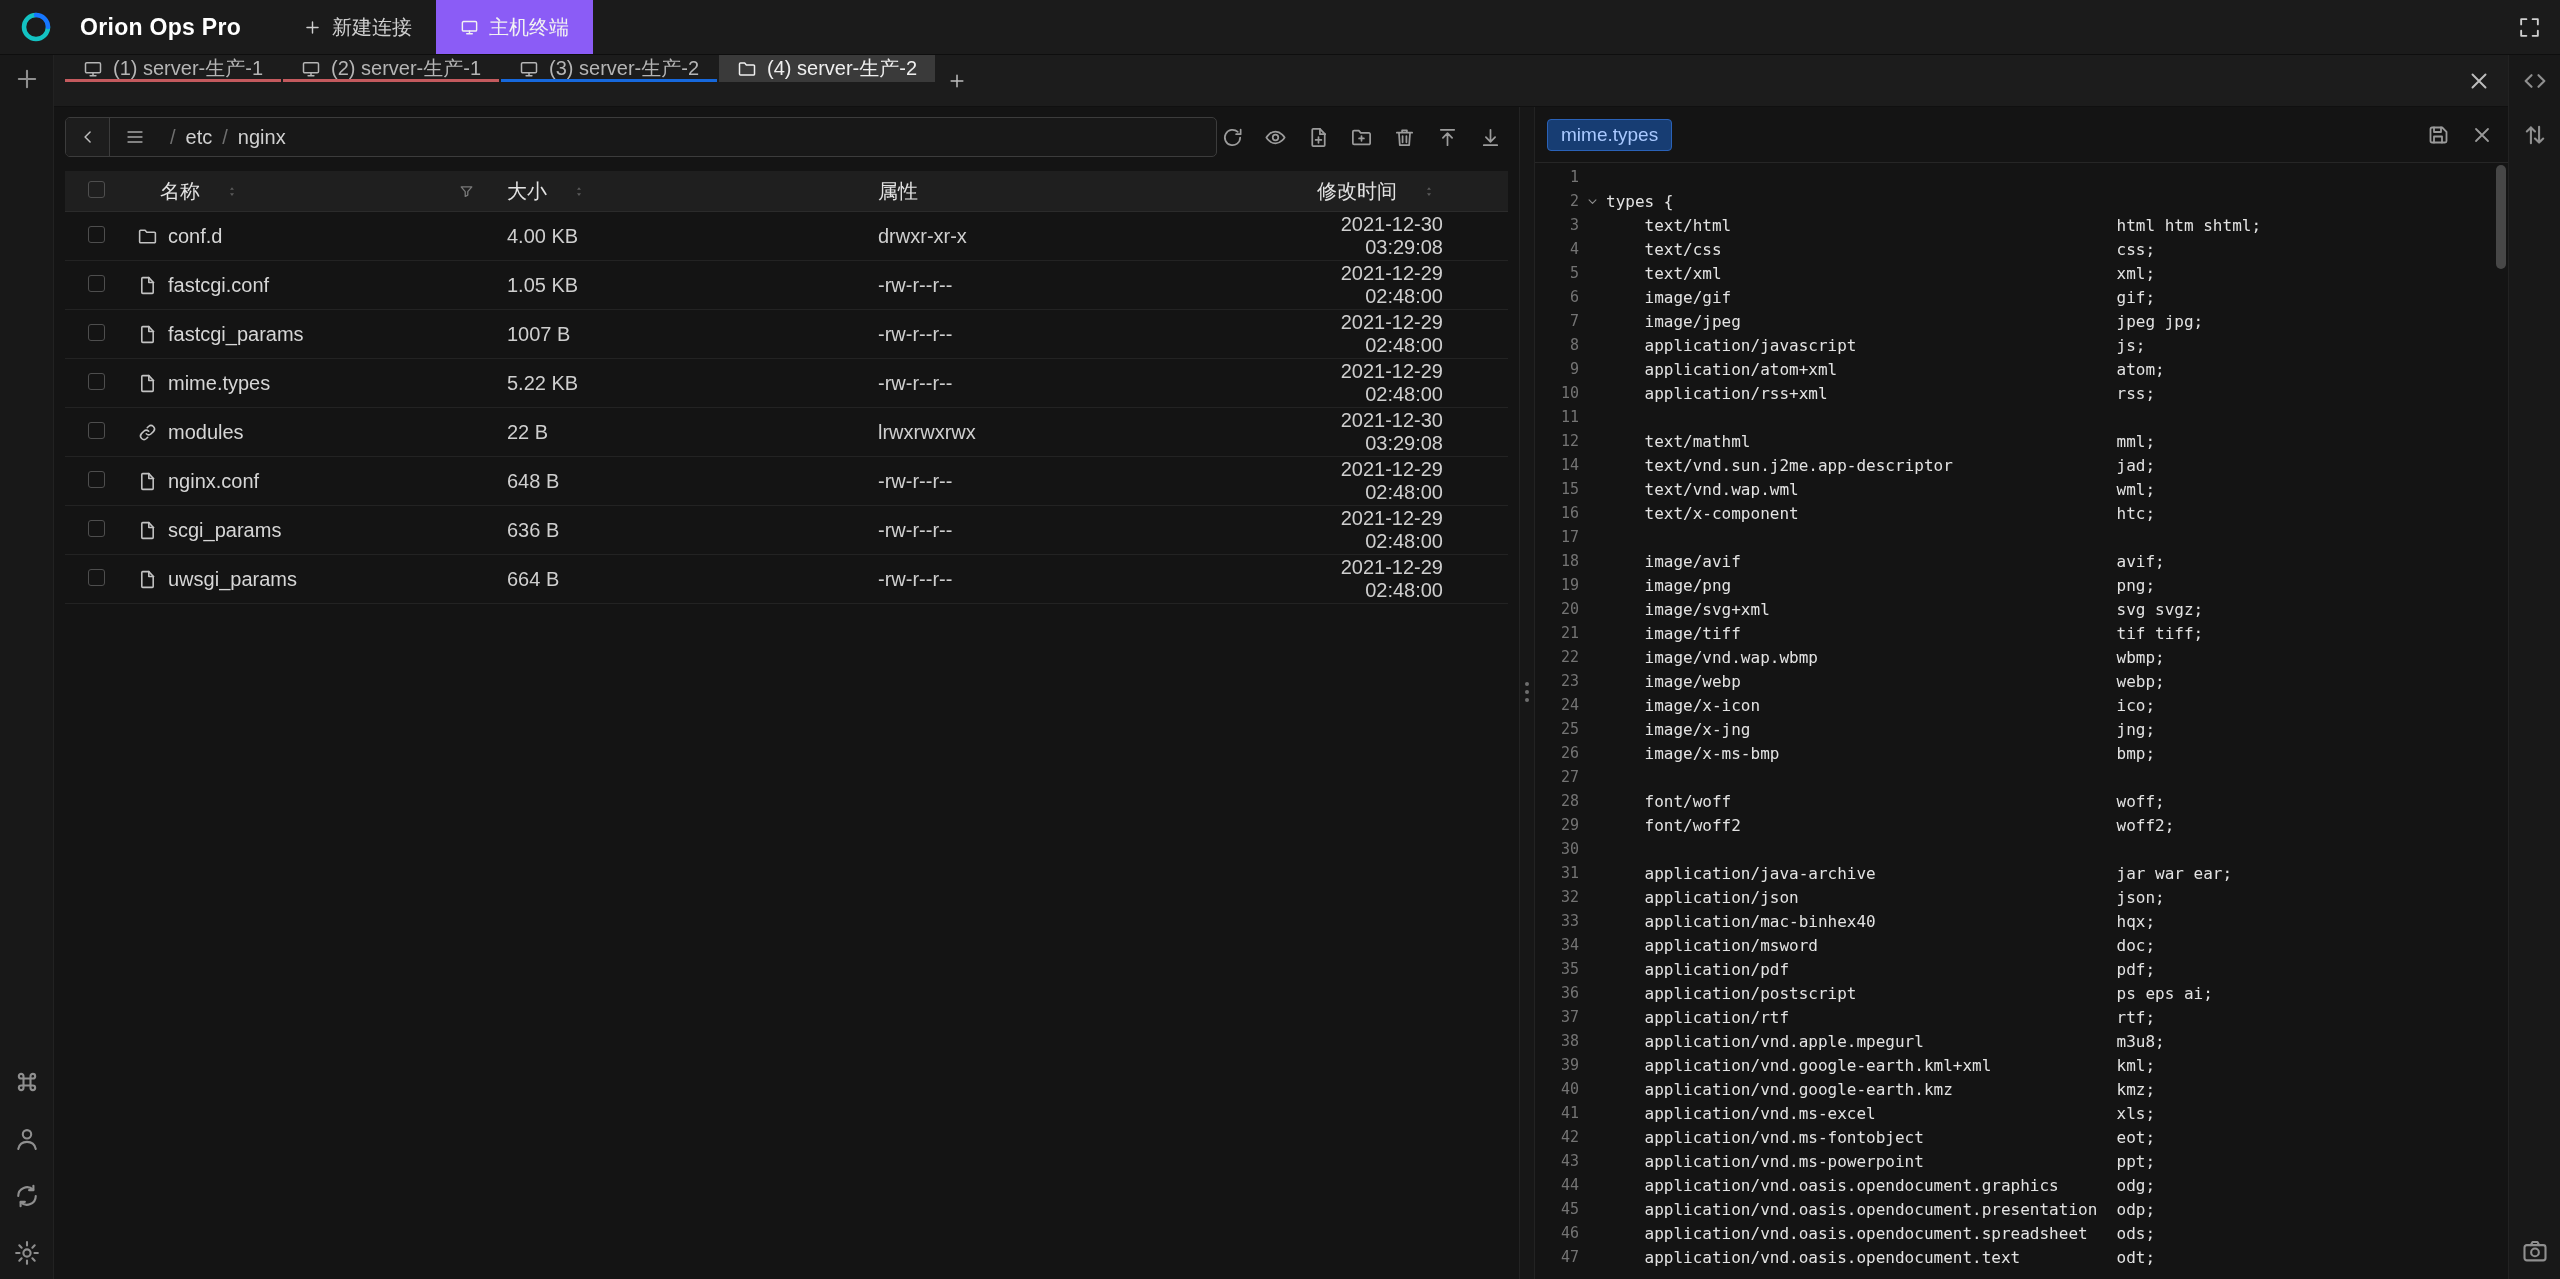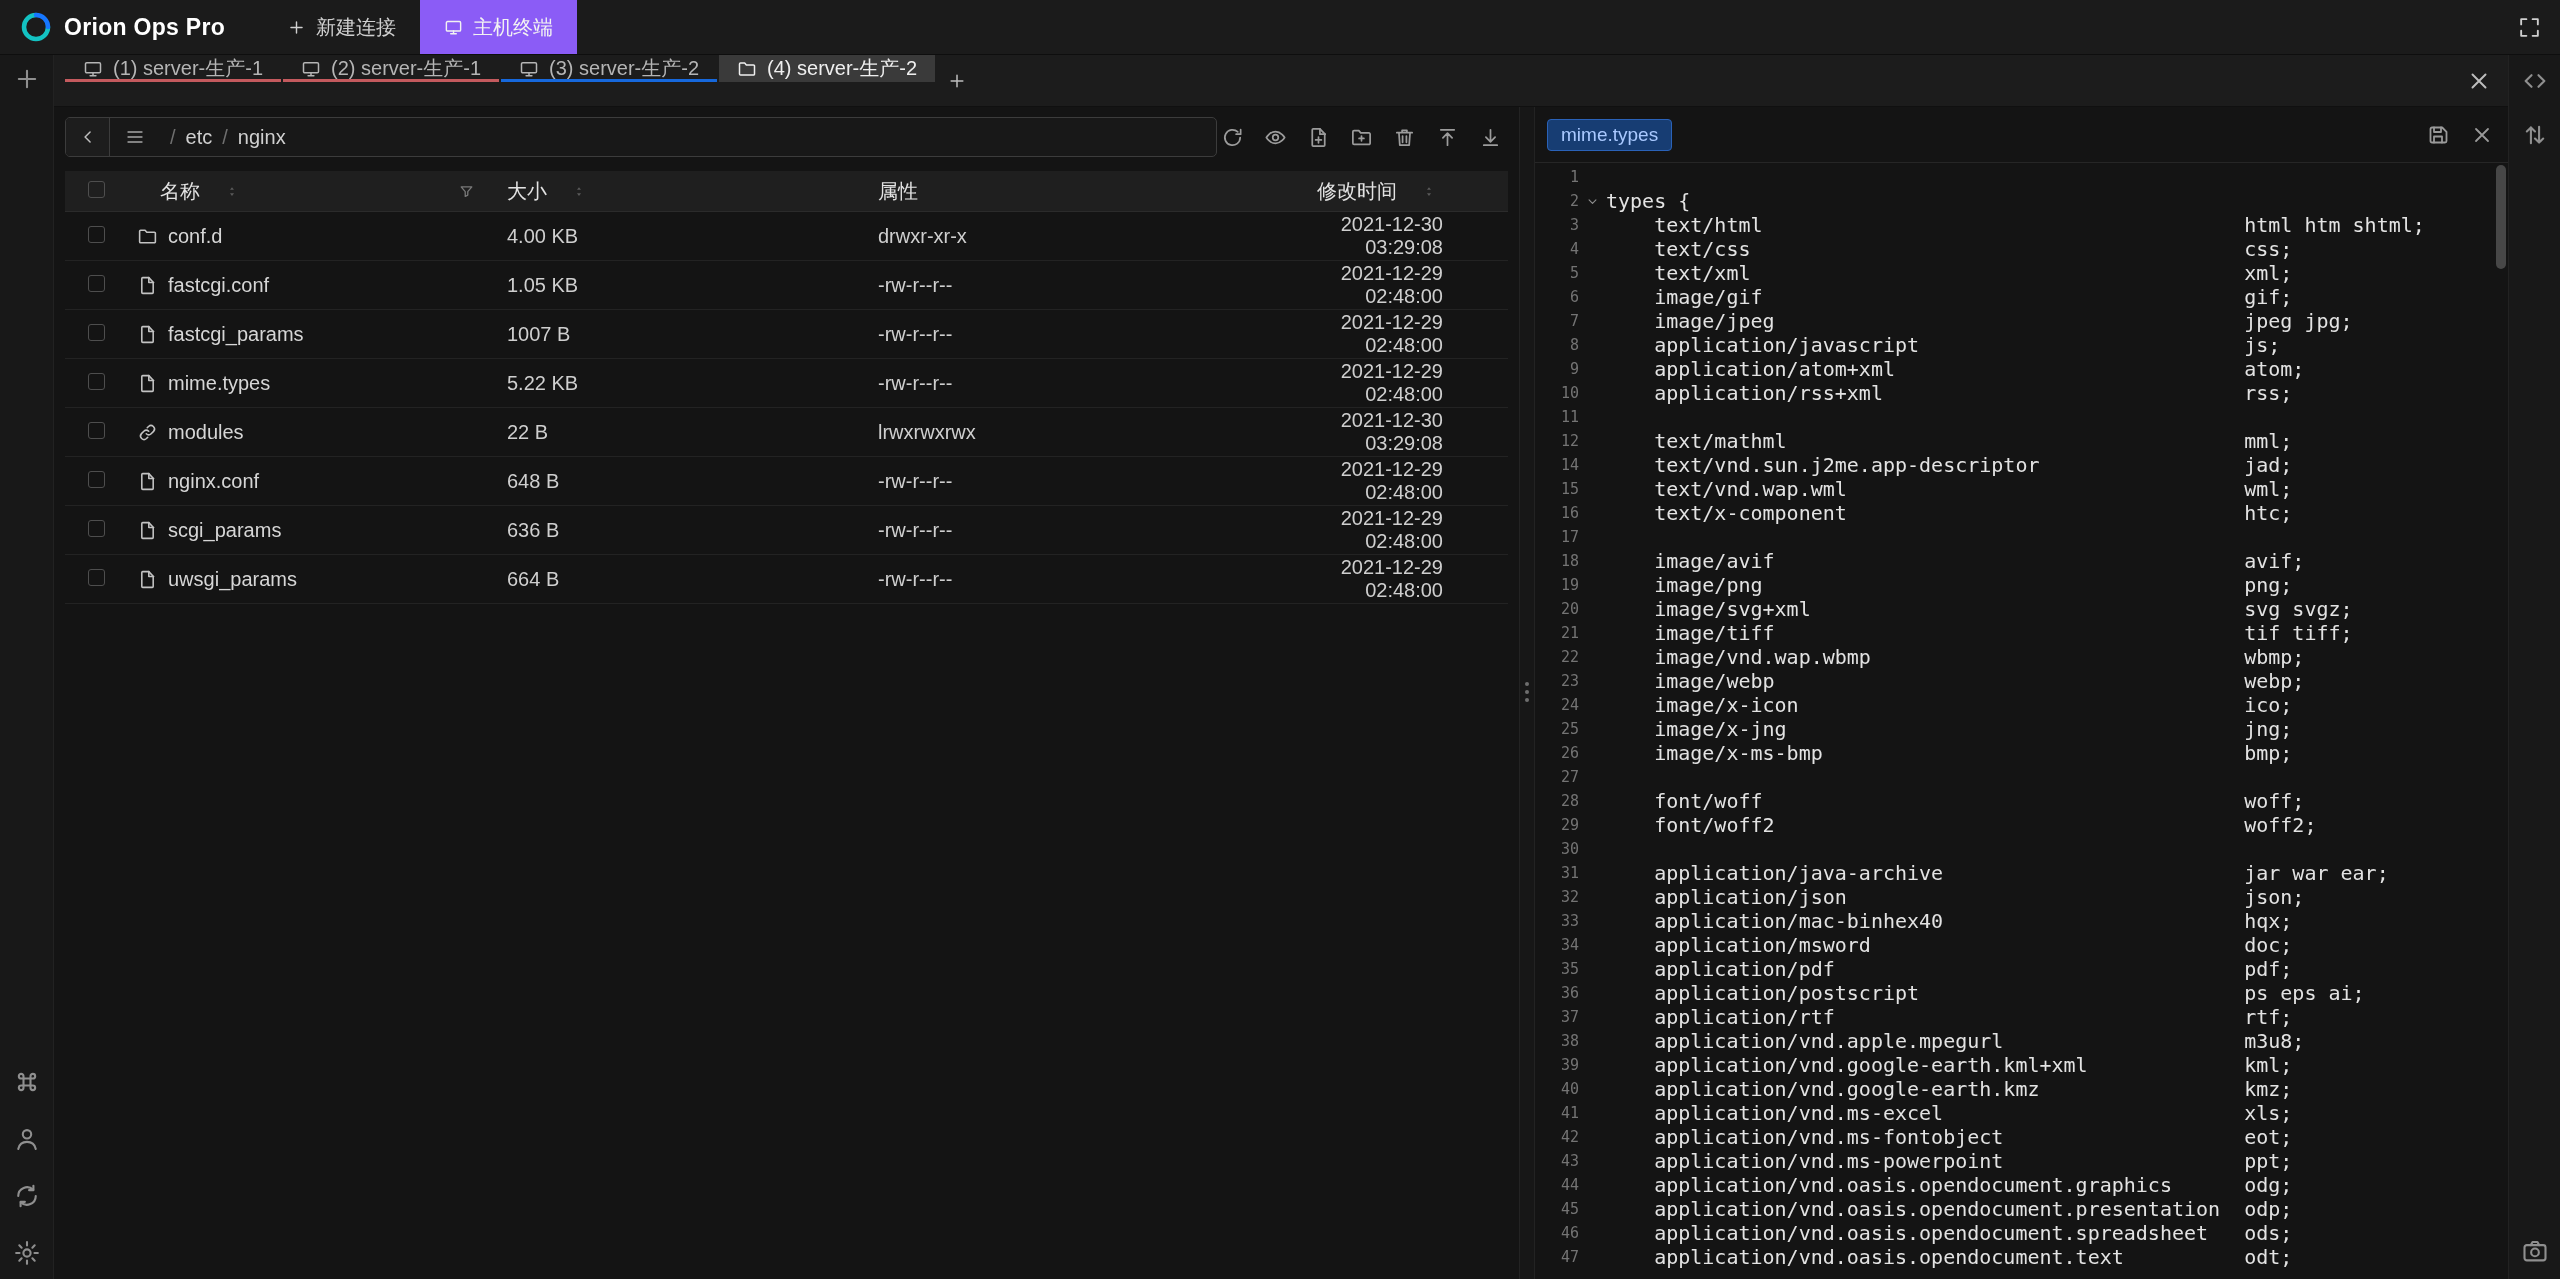--- a/index.html
+++ b/index.html
@@ -3,21 +3,21 @@
 <meta charset="utf-8">
 <style>
   * { margin:0; padding:0; box-sizing:border-box; }
   html,body { width:2560px; height:1279px; overflow:hidden; }
   body { background:#141414; color:#d4d4d4; font-family:"Liberation Sans","DejaVu Sans",sans-serif; font-size:20px; }
   .icon { display:inline-flex; align-items:center; justify-content:center; }
   .icon svg { width:100%; height:100%; display:block; }
 
   
   .topbar { height:55px; background:#1b1b1b; border-bottom:1px solid #0e0e0e; display:flex; align-items:stretch; }
-  .brand { display:flex; align-items:center; gap:12px; padding:0 10px 0 20px;justify-content:space-between; }
+  .brand { display:flex; align-items:center; gap:28px; padding:0 10px 0 20px;justify-content:space-between; }
   .logo { width:32px; height:32px; }
   .app-title { color:#ffffff; font-size:23px; font-weight:bold; letter-spacing:.3px; white-space:nowrap; }
   .top-nav { display:flex; align-items:stretch; margin-left:28px; }
   .top-nav-item { display:flex; align-items:center; gap:10px; padding:0 24px; color:#cfcfcf; cursor:pointer; white-space:nowrap; }
   .top-nav-item.active { background:#8b5cf6; color:#f2f2f2; }
   .nav-icon { width:19px; height:19px; }
   .topbar-spacer { flex:1; }
   .topbar-right { display:flex; align-items:center; padding-right:18px; color:#cfcfcf; }
   .tb-icon { width:25px; height:25px; cursor:pointer; }
 
@@ -85,21 +85,21 @@
   .editor-panel { flex:1; min-width:0; display:flex; flex-direction:column; background:#141414; }
   .ed-header { height:56px; display:flex; align-items:center; padding:0 14px 0 12px; border-bottom:1px solid #262626; }
   .file-tag { background:#173d73; border:1px solid #2a62b8; color:#a9c9ff; font-size:19px; padding:4px 13px; border-radius:4px; cursor:pointer; white-space:nowrap; }
   .ed-actions { margin-left:auto; display:flex; gap:20px; align-items:center; }
   .ed-btn { width:24px; height:24px; color:#9a9a9a; cursor:pointer; }
   .ed-body { position:relative; flex:1; overflow:hidden; font-family:"DejaVu Sans Mono","Liberation Mono",monospace; padding-top:2px; }
   .code-line { display:flex; align-items:center; height:24px; }
   .ln { flex:0 0 44px; text-align:right; color:#747474; font-size:15px; }
   .fold-col { flex:0 0 27px; display:flex; align-items:center; justify-content:center; }
   .fold-icon { width:15px; height:15px; color:#8e8e8e; cursor:pointer; }
-  .code-text { white-space:pre; font-size:20px; color:#e3e3e3; }
+  .code-text { white-space:pre; font-size:16px; color:#e3e3e3; }
   .ed-scrollbar { position:absolute; top:2px; right:2px; width:10px; height:104px; background:#474747; border-radius:5px; cursor:pointer; }
 </style>
 </head>
 <body>
 
 <header class="topbar">
   <div class="brand">
     <span class="logo icon">
       <svg viewBox="0 0 24 24" fill="none">
         <path d="M12 3a9 9 0 1 0 9 9" stroke="#13c2c2" stroke-width="3.4" stroke-linecap="round"></path>

